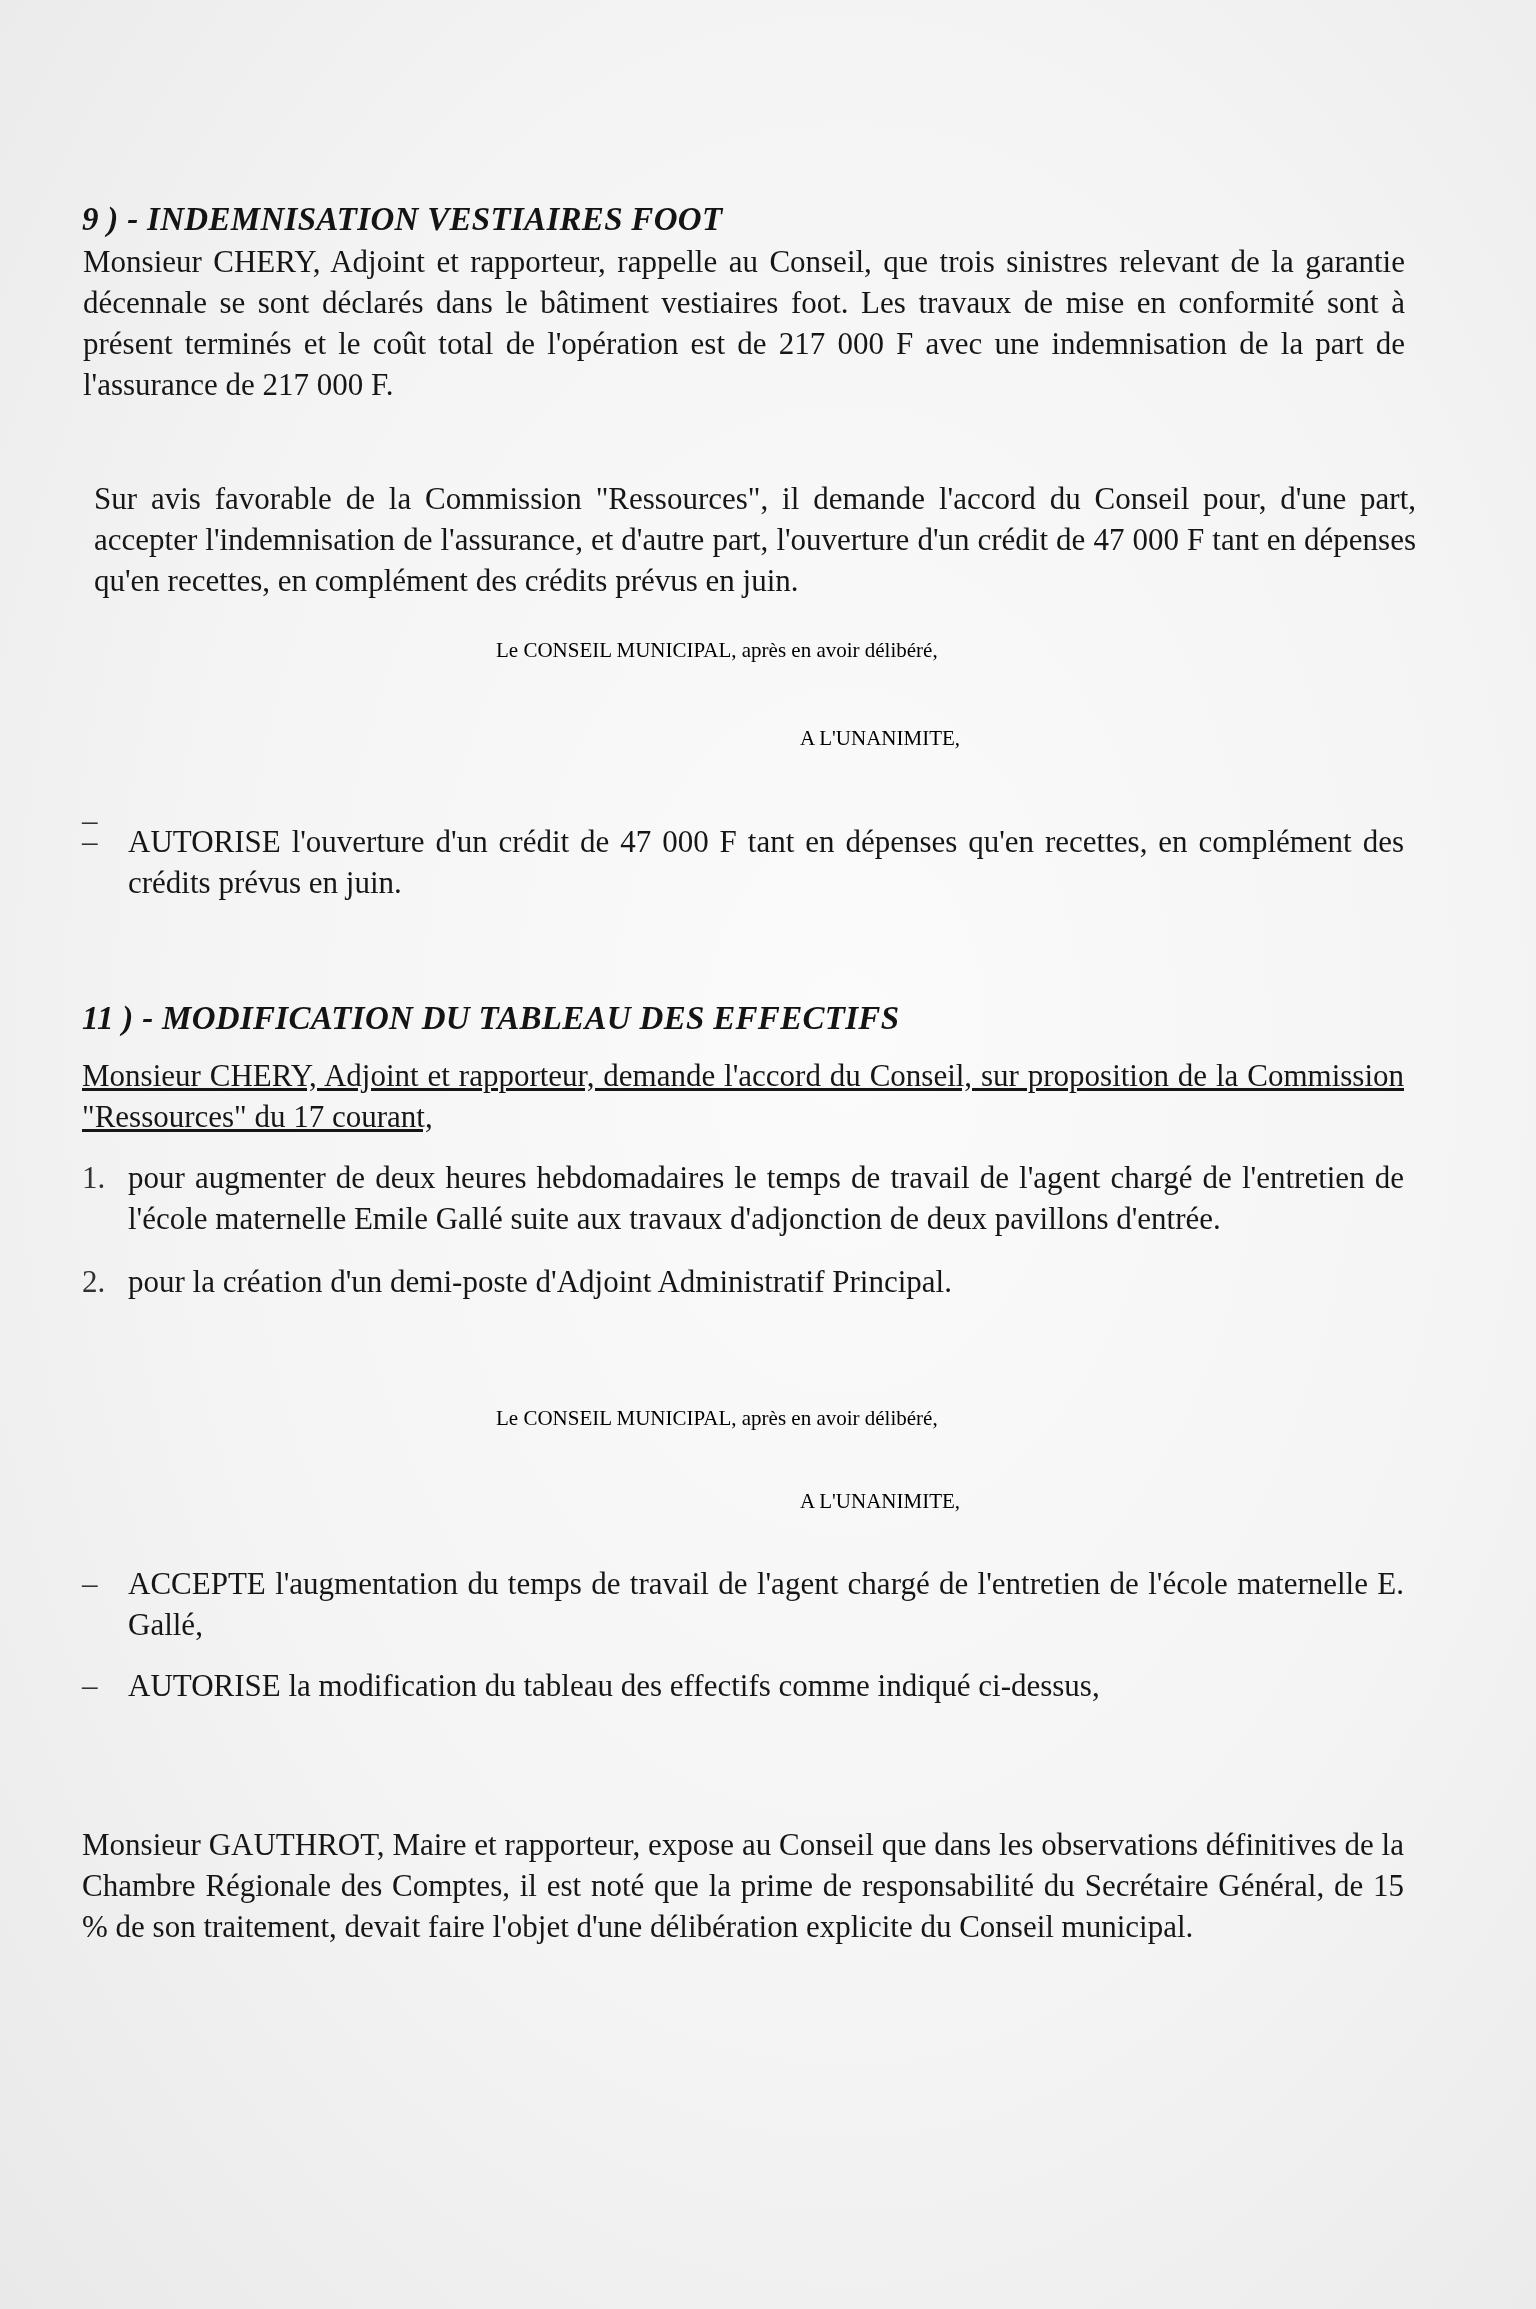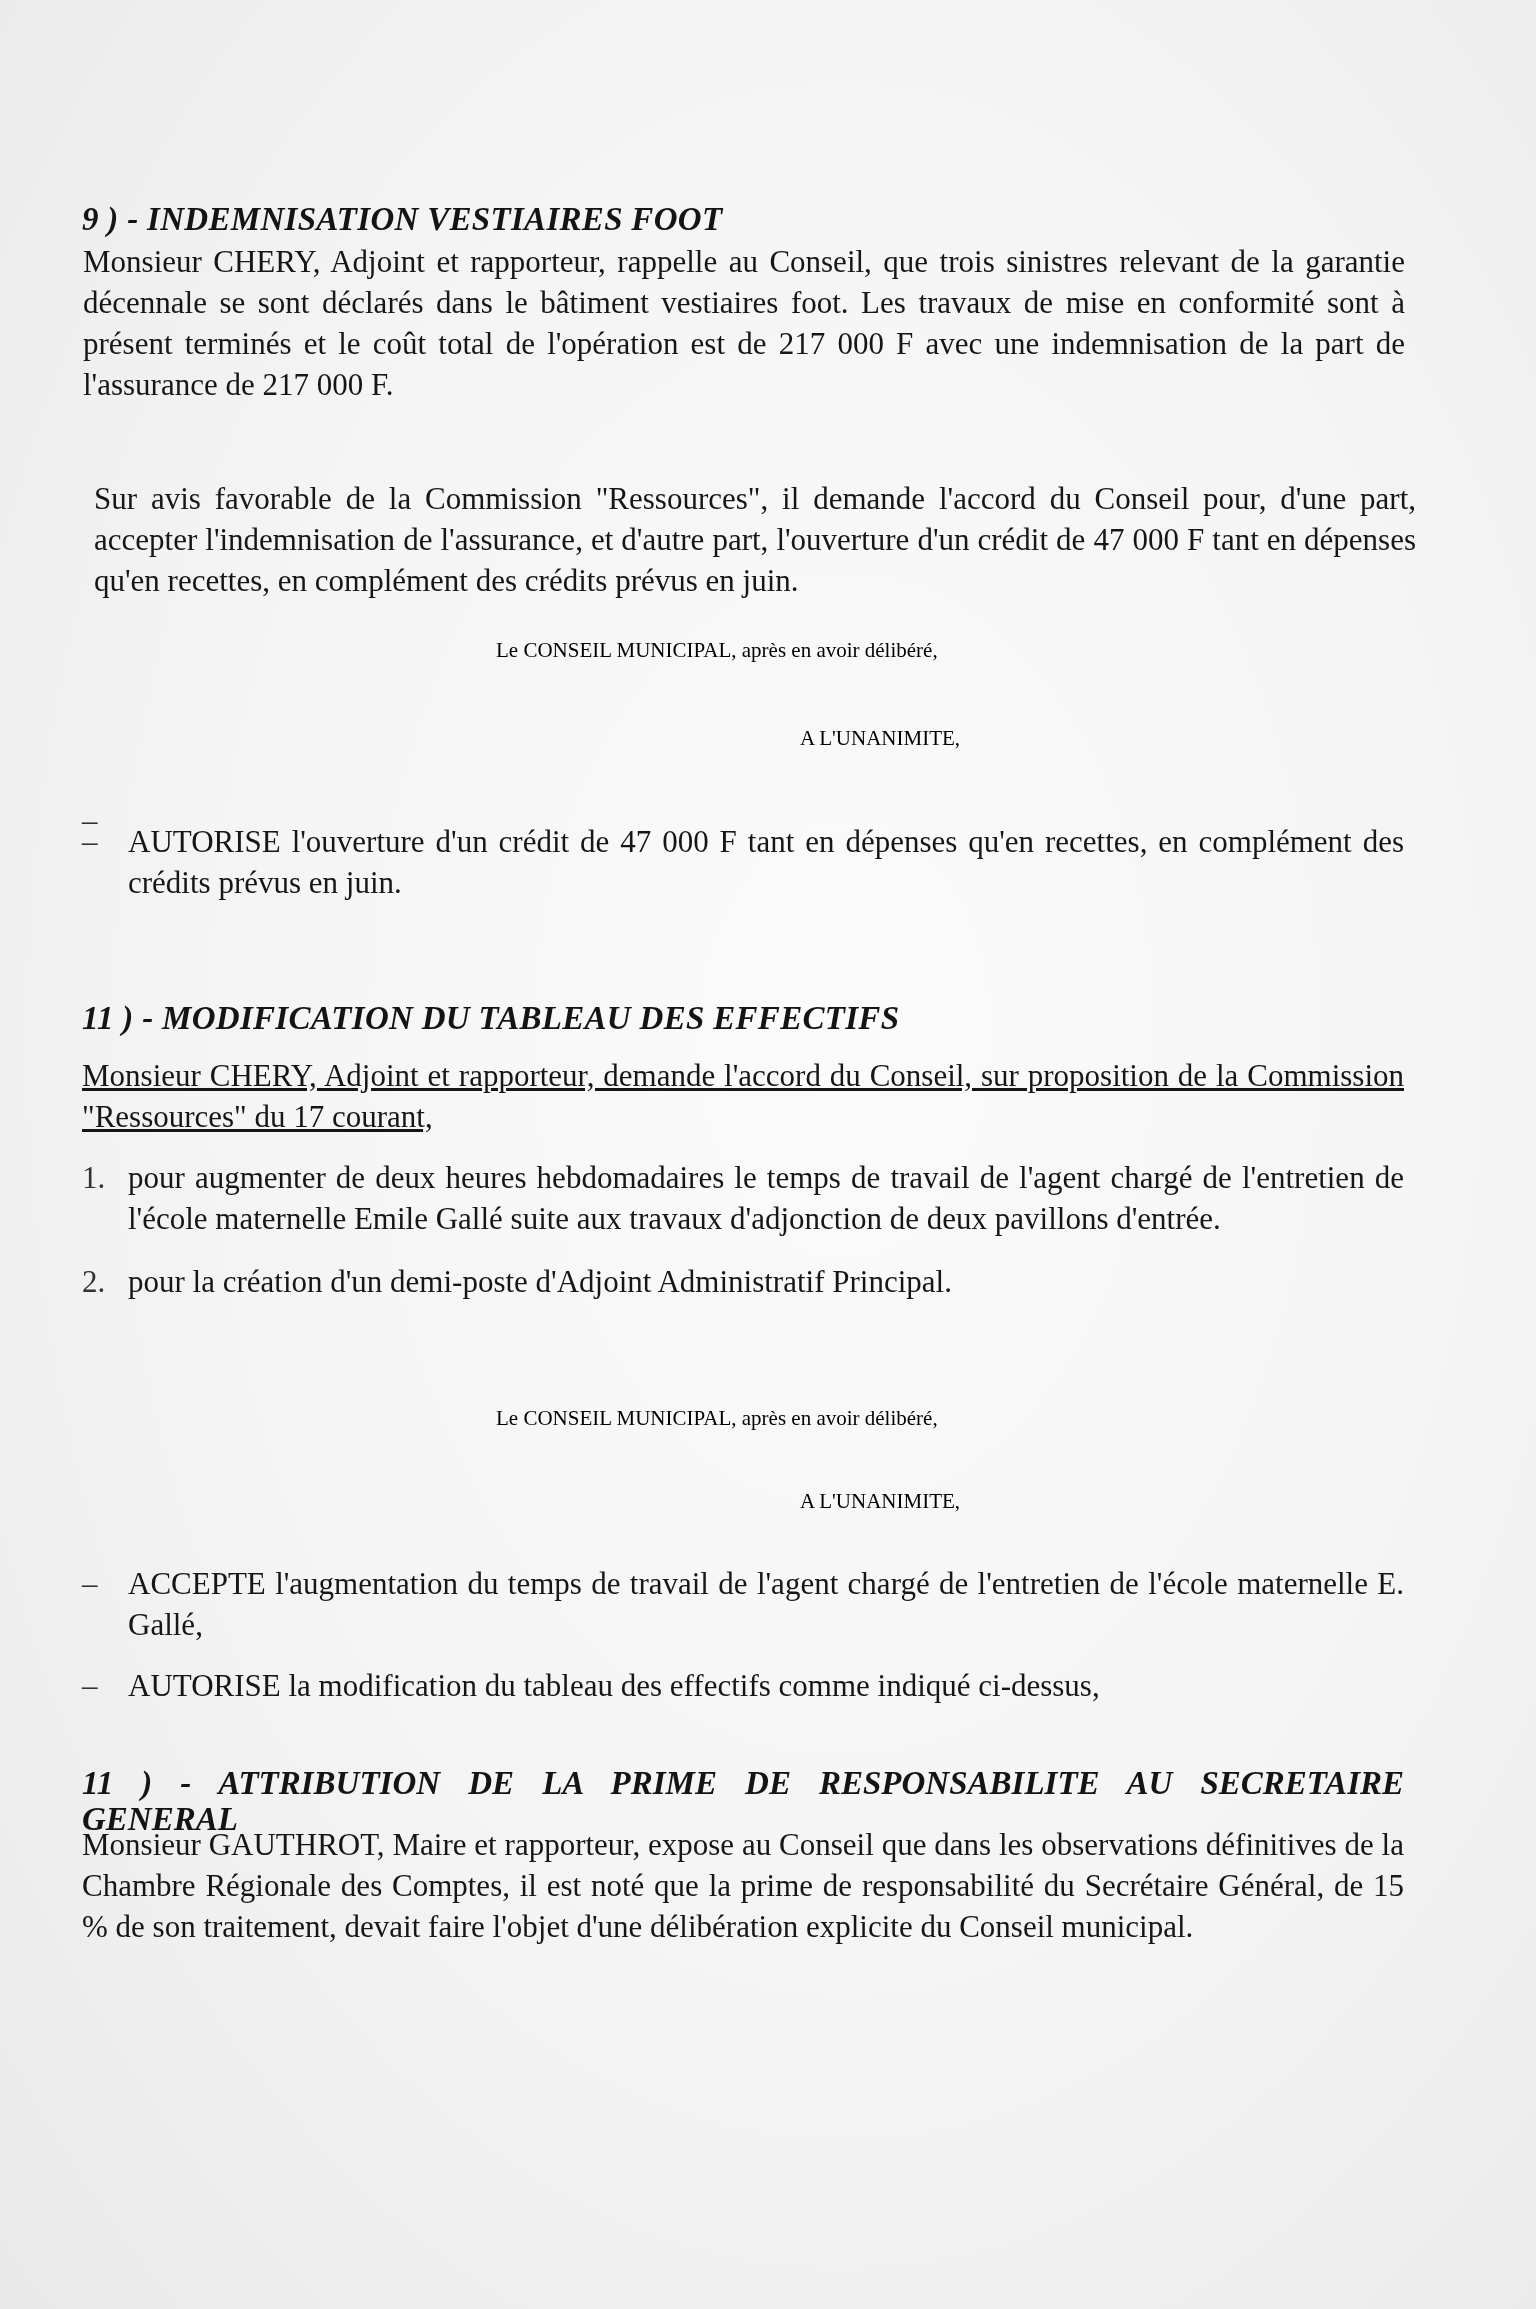--- a/index.html
+++ b/index.html
@@ -117,16 +117,15 @@
     <li class="list-item">
       <span class="list-marker">–</span>
       <span>ACCEPTE l'augmentation du temps de travail de l'agent chargé de l'entretien de l'école maternelle E. Gallé,</span>
     </li>
     <li class="list-item" style="margin-top:20px;">
       <span class="list-marker">–</span>
       <span>AUTORISE la modification du tableau des effectifs comme indiqué ci-dessus,</span>
     </li>
   </ul>
 
-  <div class="heading-block" style="top:1765px;">11 ) - ATTRIBUTION DE LA PRIME DE RESPONSABILITE AU SECRETAIRE GENERAL</div>
   <p class="para" style="top:1824px; margin:0;">Monsieur GAUTHROT, Maire et rapporteur, expose au Conseil que dans les observations définitives de la Chambre Régionale des Comptes, il est noté que la prime de responsabilité du Secrétaire Général, de 15 % de son traitement, devait faire l'objet d'une délibération explicite du Conseil municipal.</p>
 
 </div>
 
 </body></html>

